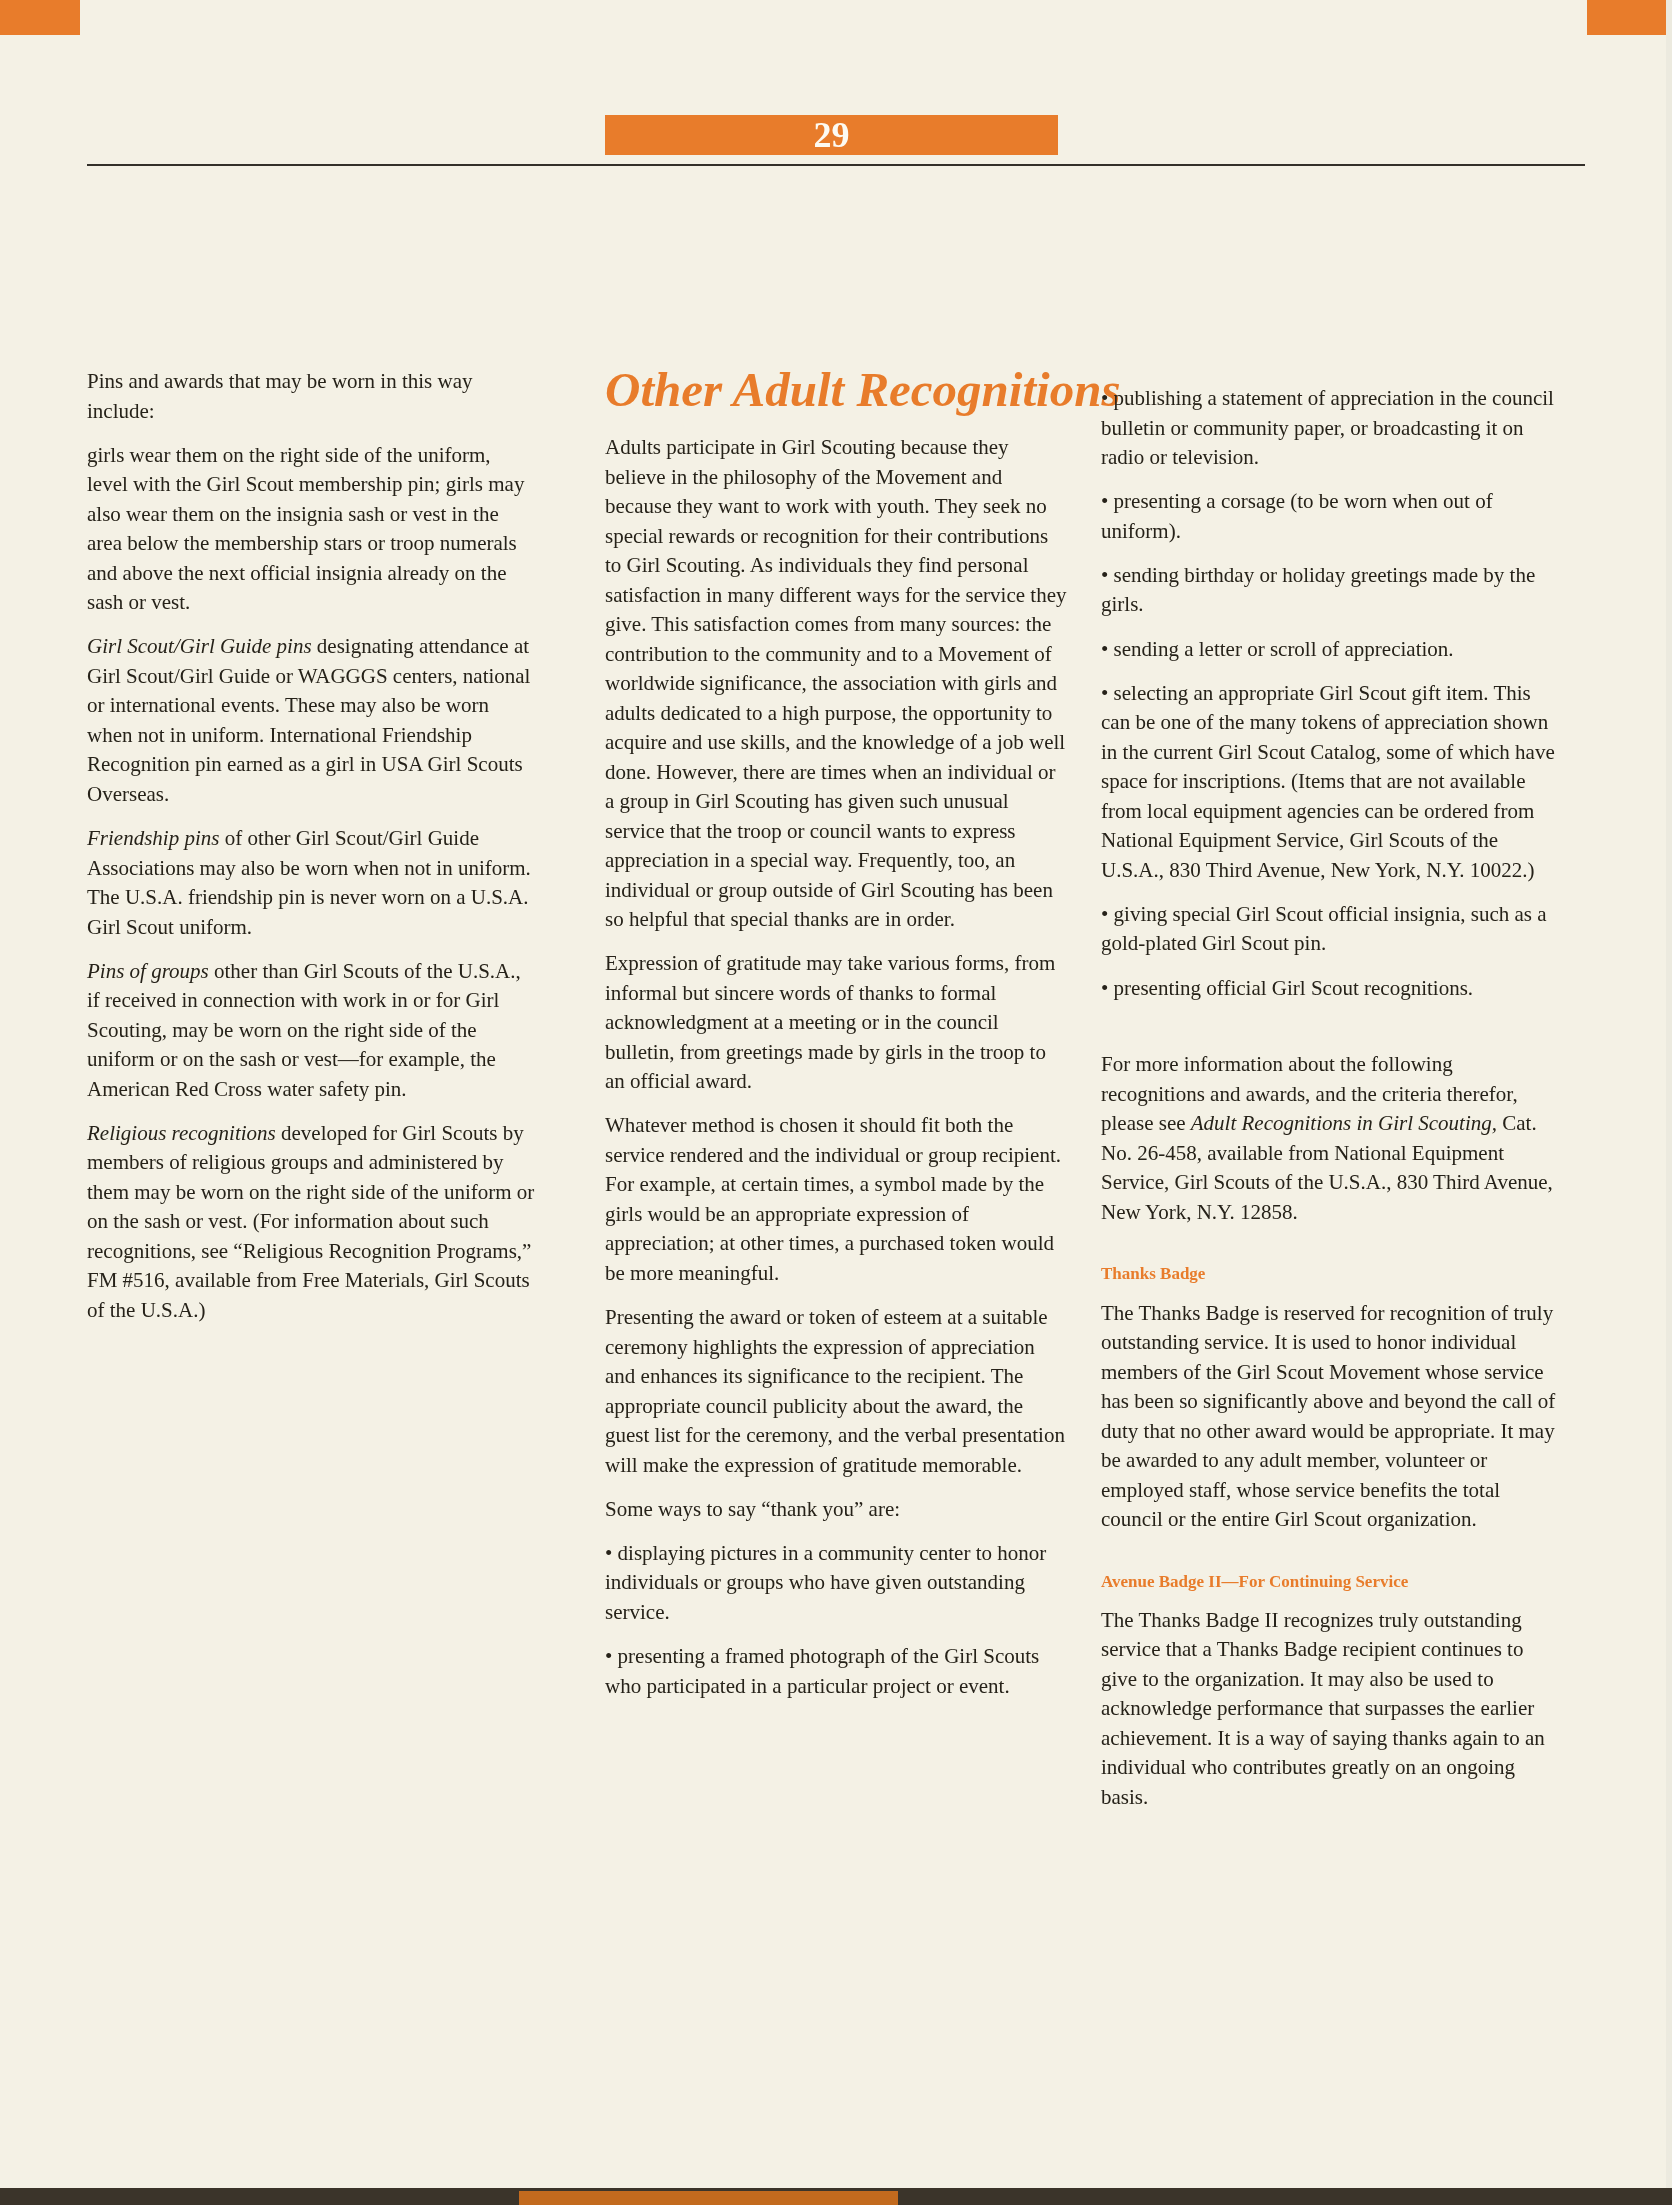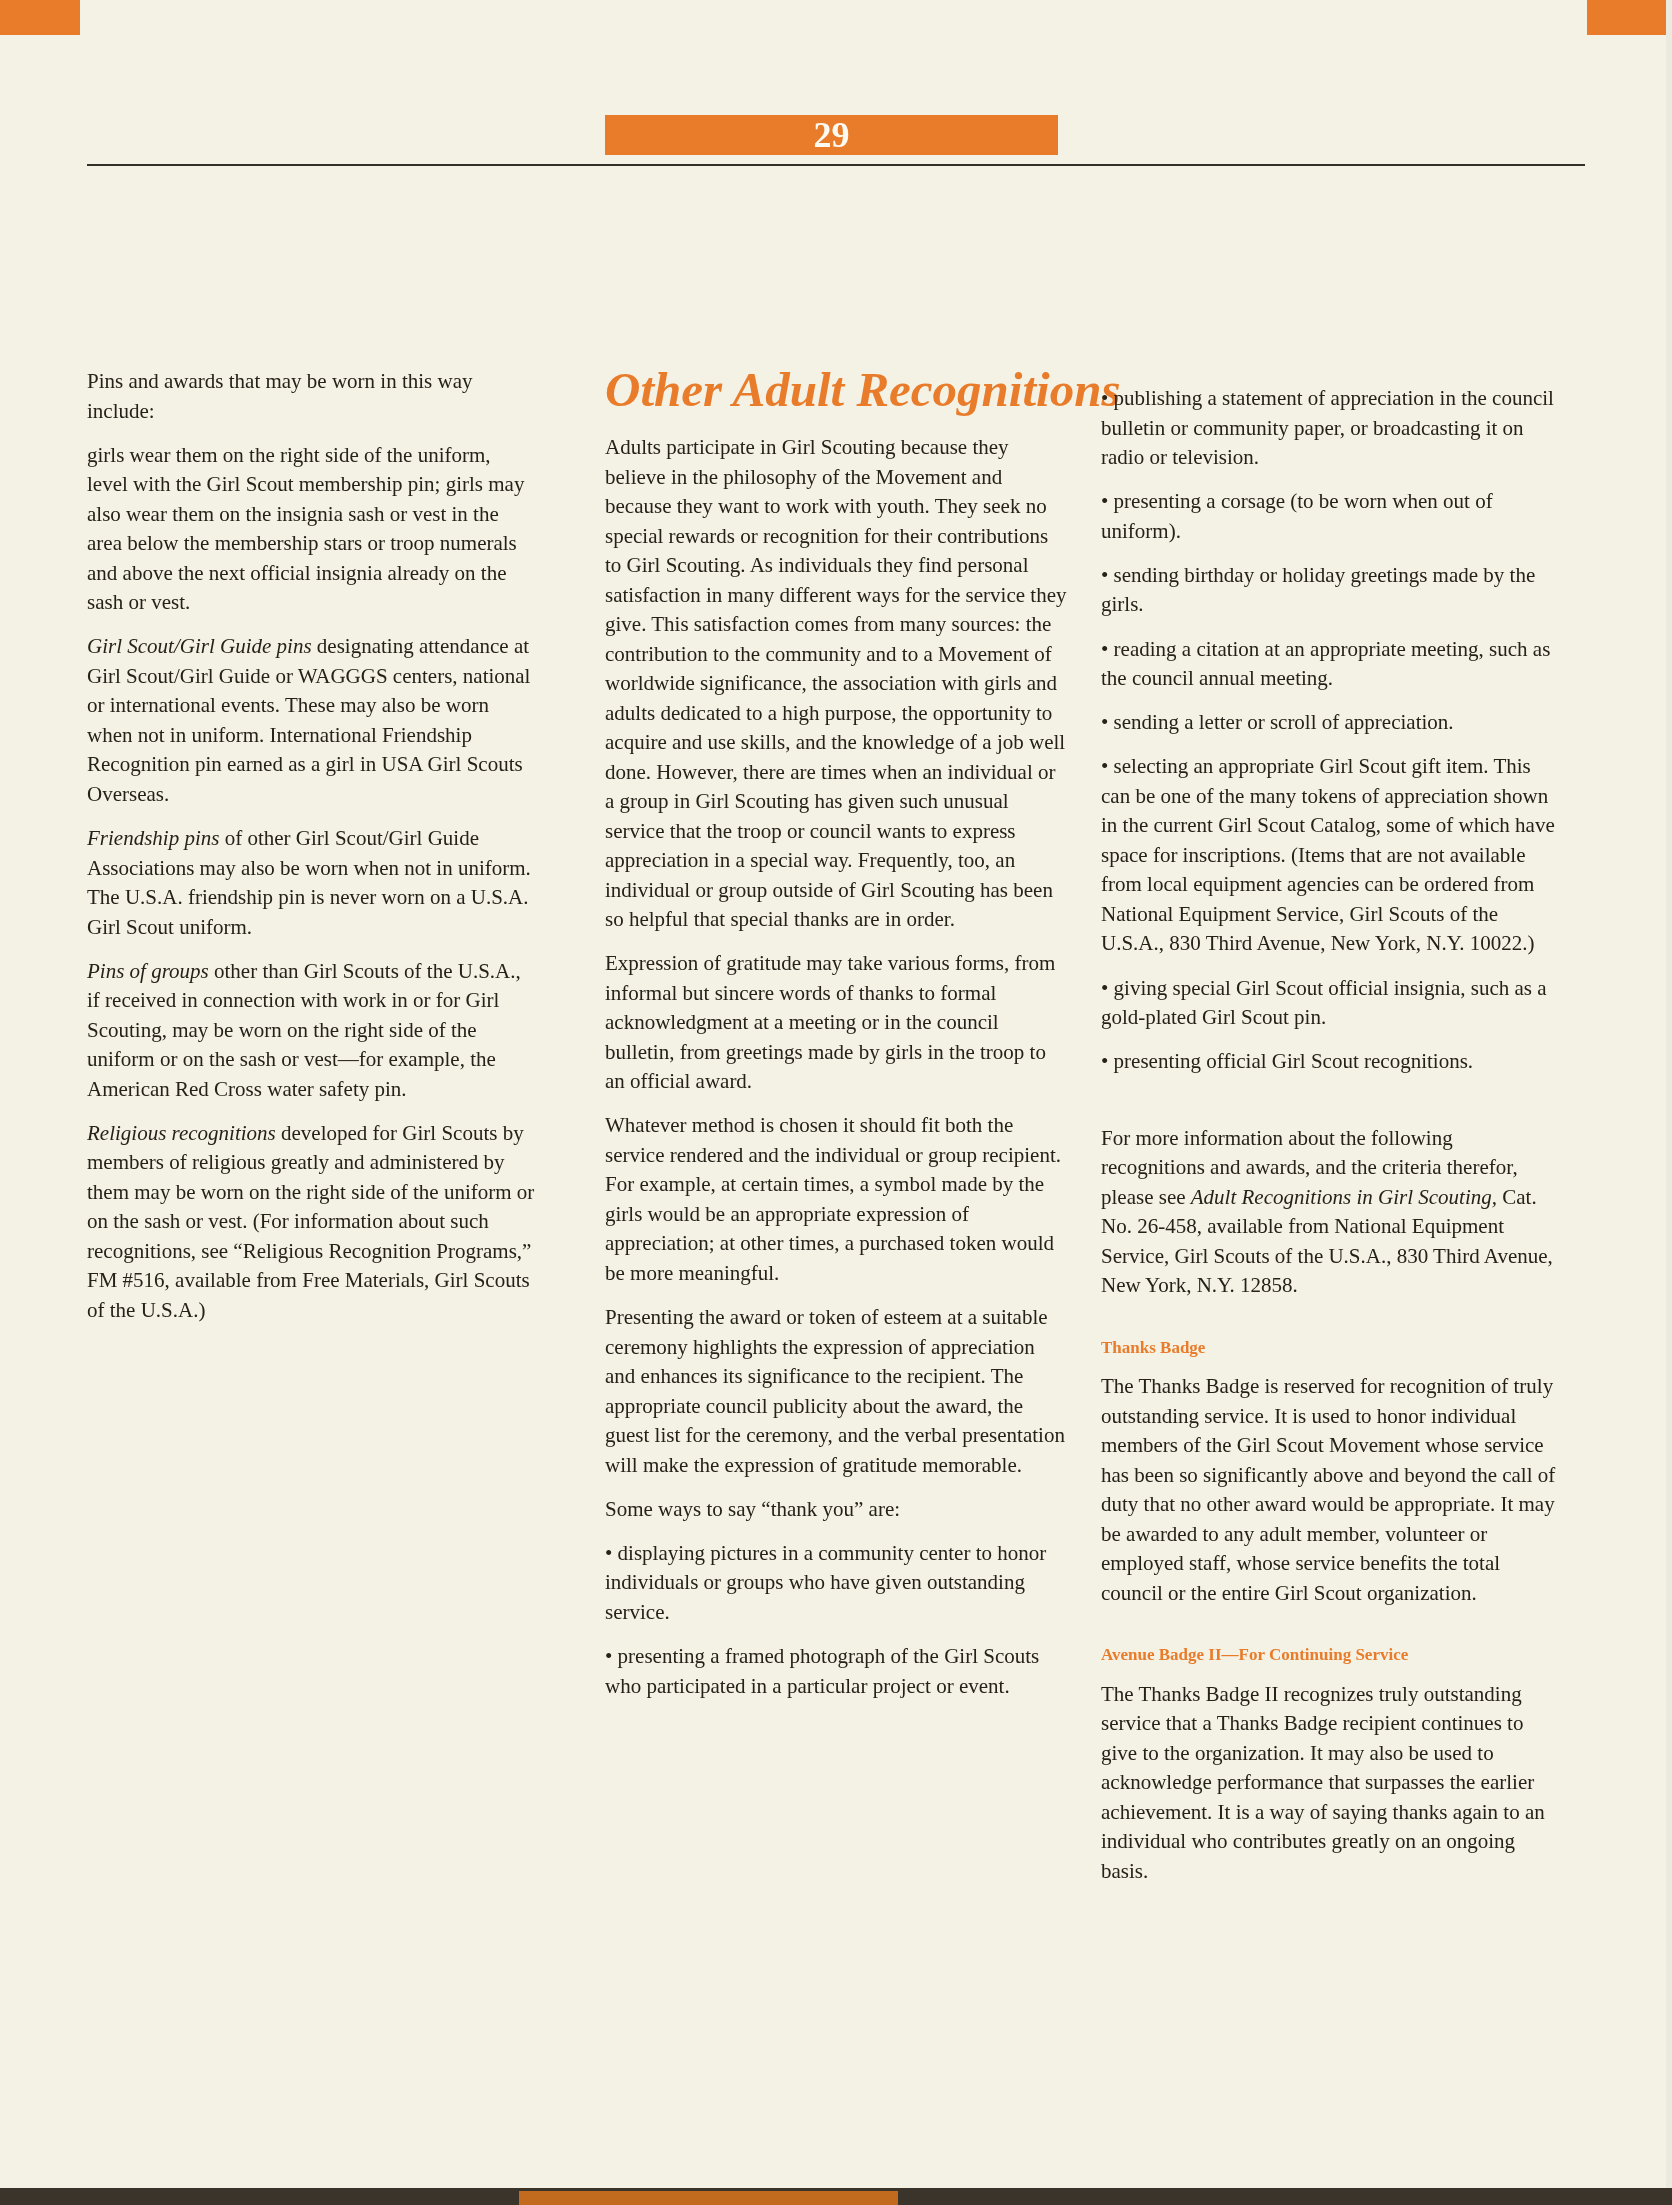--- a/index.html
+++ b/index.html
@@ -93,39 +93,38 @@
     <span class="page-number">29</span>
   </div>
   <div class="header-rule"></div>
 
   <div class="col col-left">
     <p class="para">Pins and awards that may be worn in this way include:</p>
     <p class="para">girls wear them on the right side of the uniform, level with the Girl Scout membership pin; girls may also wear them on the insignia sash or vest in the area below the membership stars or troop numerals and above the next official insignia already on the sash or vest.</p>
     <p class="para"><span class="ital">Girl Scout/Girl Guide pins</span><span> designating attendance at Girl Scout/Girl Guide or WAGGGS centers, national or international events. These may also be worn when not in uniform. International Friendship Recognition pin earned as a girl in USA Girl Scouts Overseas.</span></p>
     <p class="para"><span class="ital">Friendship pins</span><span> of other Girl Scout/Girl Guide Associations may also be worn when not in uniform. The U.S.A. friendship pin is never worn on a U.S.A. Girl Scout uniform.</span></p>
     <p class="para"><span class="ital">Pins of groups</span><span> other than Girl Scouts of the U.S.A., if received in connection with work in or for Girl Scouting, may be worn on the right side of the uniform or on the sash or vest—for example, the American Red Cross water safety pin.</span></p>
-    <p class="para"><span class="ital">Religious recognitions</span><span> developed for Girl Scouts by members of religious greatly and administered by them may be worn on the right side of the uniform or on the sash or vest. (For information about such recognitions, see “Religious Recognition Programs,” FM #516, available from Free Materials, Girl Scouts of the U.S.A.)</span></p>
+    <p class="para"><span class="ital">Religious recognitions</span><span> developed for Girl Scouts by members of religious groups and administered by them may be worn on the right side of the uniform or on the sash or vest. (For information about such recognitions, see “Religious Recognition Programs,” FM #516, available from Free Materials, Girl Scouts of the U.S.A.)</span></p>
   </div>
 
   <div class="col col-middle">
     <h1 class="main-heading">Other Adult Recognitions</h1>
     <p class="para">Adults participate in Girl Scouting because they believe in the philosophy of the Movement and because they want to work with youth. They seek no special rewards or recognition for their contributions to Girl Scouting. As individuals they find personal satisfaction in many different ways for the service they give. This satisfaction comes from many sources: the contribution to the community and to a Movement of worldwide significance, the association with girls and adults dedicated to a high purpose, the opportunity to acquire and use skills, and the knowledge of a job well done. However, there are times when an individual or a group in Girl Scouting has given such unusual service that the troop or council wants to express appreciation in a special way. Frequently, too, an individual or group outside of Girl Scouting has been so helpful that special thanks are in order.</p>
     <p class="para">Expression of gratitude may take various forms, from informal but sincere words of thanks to formal acknowledgment at a meeting or in the council bulletin, from greetings made by girls in the troop to an official award.</p>
     <p class="para">Whatever method is chosen it should fit both the service rendered and the individual or group recipient. For example, at certain times, a symbol made by the girls would be an appropriate expression of appreciation; at other times, a purchased token would be more meaningful.</p>
     <p class="para">Presenting the award or token of esteem at a suitable ceremony highlights the expression of appreciation and enhances its significance to the recipient. The appropriate council publicity about the award, the guest list for the ceremony, and the verbal presentation will make the expression of gratitude memorable.</p>
     <p class="para">Some ways to say “thank you” are:</p>
     <p class="para bullet">• displaying pictures in a community center to honor individuals or groups who have given outstanding service.</p>
     <p class="para bullet">• presenting a framed photograph of the Girl Scouts who participated in a particular project or event.</p>
   </div>
 
   <div class="col col-right">
     <p class="para bullet">• publishing a statement of appreciation in the council bulletin or community paper, or broadcasting it on radio or television.</p>
     <p class="para bullet">• presenting a corsage (to be worn when out of uniform).</p>
     <p class="para bullet">• sending birthday or holiday greetings made by the girls.</p>
-    <p class="para bullet">• reading a citation at an appropriate meeting, such as the council annual meeting.</p>
     <p class="para bullet">• sending a letter or scroll of appreciation.</p>
     <p class="para bullet">• selecting an appropriate Girl Scout gift item. This can be one of the many tokens of appreciation shown in the current Girl Scout Catalog, some of which have space for inscriptions. (Items that are not available from local equipment agencies can be ordered from National Equipment Service, Girl Scouts of the U.S.A., 830 Third Avenue, New York, N.Y. 10022.)</p>
     <p class="para bullet">• giving special Girl Scout official insignia, such as a gold-plated Girl Scout pin.</p>
     <p class="para bullet">• presenting official Girl Scout recognitions.</p>
 
     <p class="para more-info"><span>For more information about the following recognitions and awards, and the criteria therefor, please see </span><span class="ital">Adult Recognitions in Girl Scouting,</span><span> Cat. No. 26-458, available from National Equipment Service, Girl Scouts of the U.S.A., 830 Third Avenue, New York, N.Y. 12858.</span></p>
 
     <h2 class="subheading">Thanks Badge</h2>
     <p class="para">The Thanks Badge is reserved for recognition of truly outstanding service. It is used to honor individual members of the Girl Scout Movement whose service has been so significantly above and beyond the call of duty that no other award would be appropriate. It may be awarded to any adult member, volunteer or employed staff, whose service benefits the total council or the entire Girl Scout organization.</p>
 

